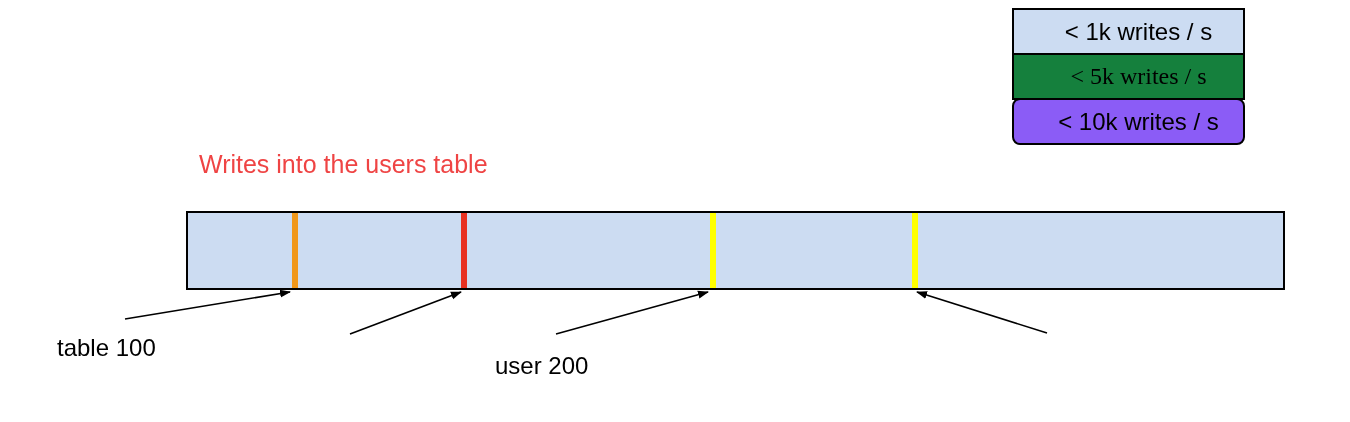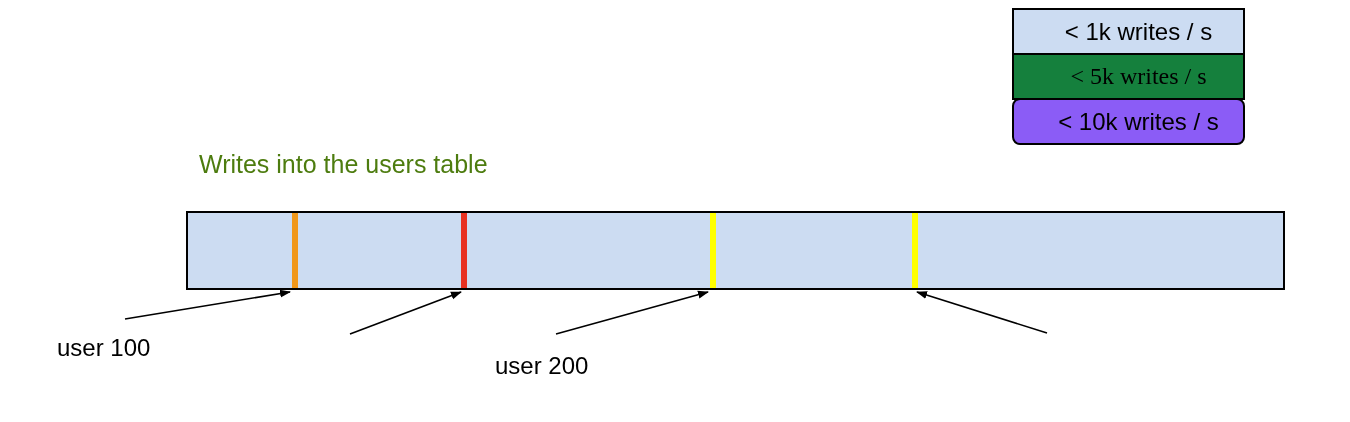--- a/index.html
+++ b/index.html
@@ -13,21 +13,21 @@
     width: 1350px;
     height: 422px;
     background: #ffffff;
     overflow: hidden;
   }
   .title {
     position: absolute;
     left: 199px;
     top: 150px;
     font-size: 25px;
-    color: #4d7c0f;
+    color: #ef4444;
     white-space: nowrap;
   }
   
   .legend {
     position: absolute;
     left: 1012px;
     top: 8px;
     width: 233px;
   }
   .legend-row {
@@ -111,16 +111,16 @@
       <marker id="arrowhead" markerWidth="12" markerHeight="10" refX="10" refY="5" orient="auto" markerUnits="userSpaceOnUse">
         <path d="M0,1 L11,5 L0,9 z" fill="#000000"></path>
       </marker>
     </defs>
     <line x1="125" y1="319" x2="290" y2="292" stroke="#000000" stroke-width="1.6" marker-end="url(#arrowhead)"></line>
     <line x1="350" y1="334" x2="461" y2="292" stroke="#000000" stroke-width="1.6" marker-end="url(#arrowhead)"></line>
     <line x1="556" y1="334" x2="708" y2="292" stroke="#000000" stroke-width="1.6" marker-end="url(#arrowhead)"></line>
     <line x1="1047" y1="333" x2="917" y2="292" stroke="#000000" stroke-width="1.6" marker-end="url(#arrowhead)"></line>
   </svg>
 
-  <div class="user-label lbl-100">user 100</div>
+  <div class="user-label lbl-100">table 100</div>
   <div class="user-label lbl-300">user 200</div>
 
 </div>
 
 </body></html>

